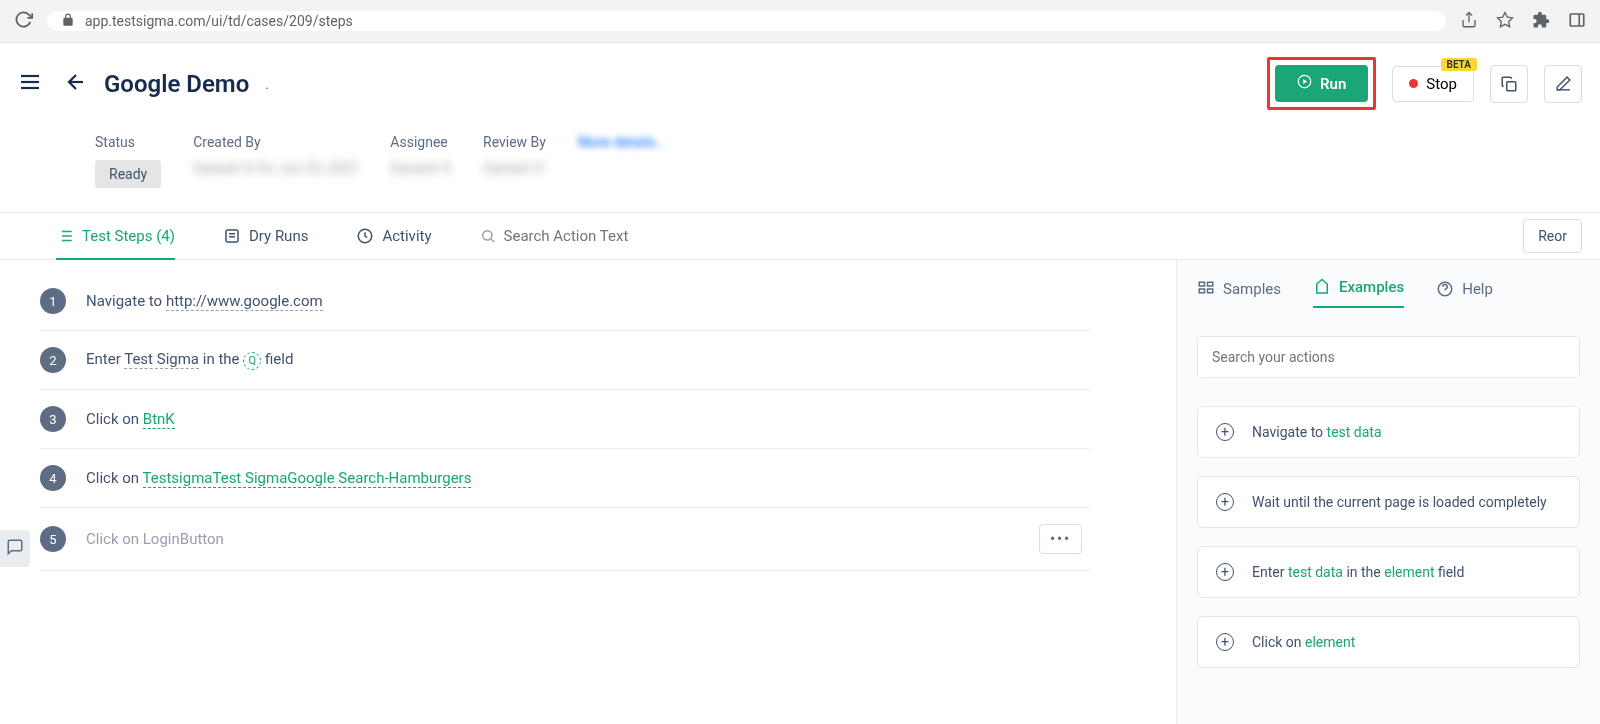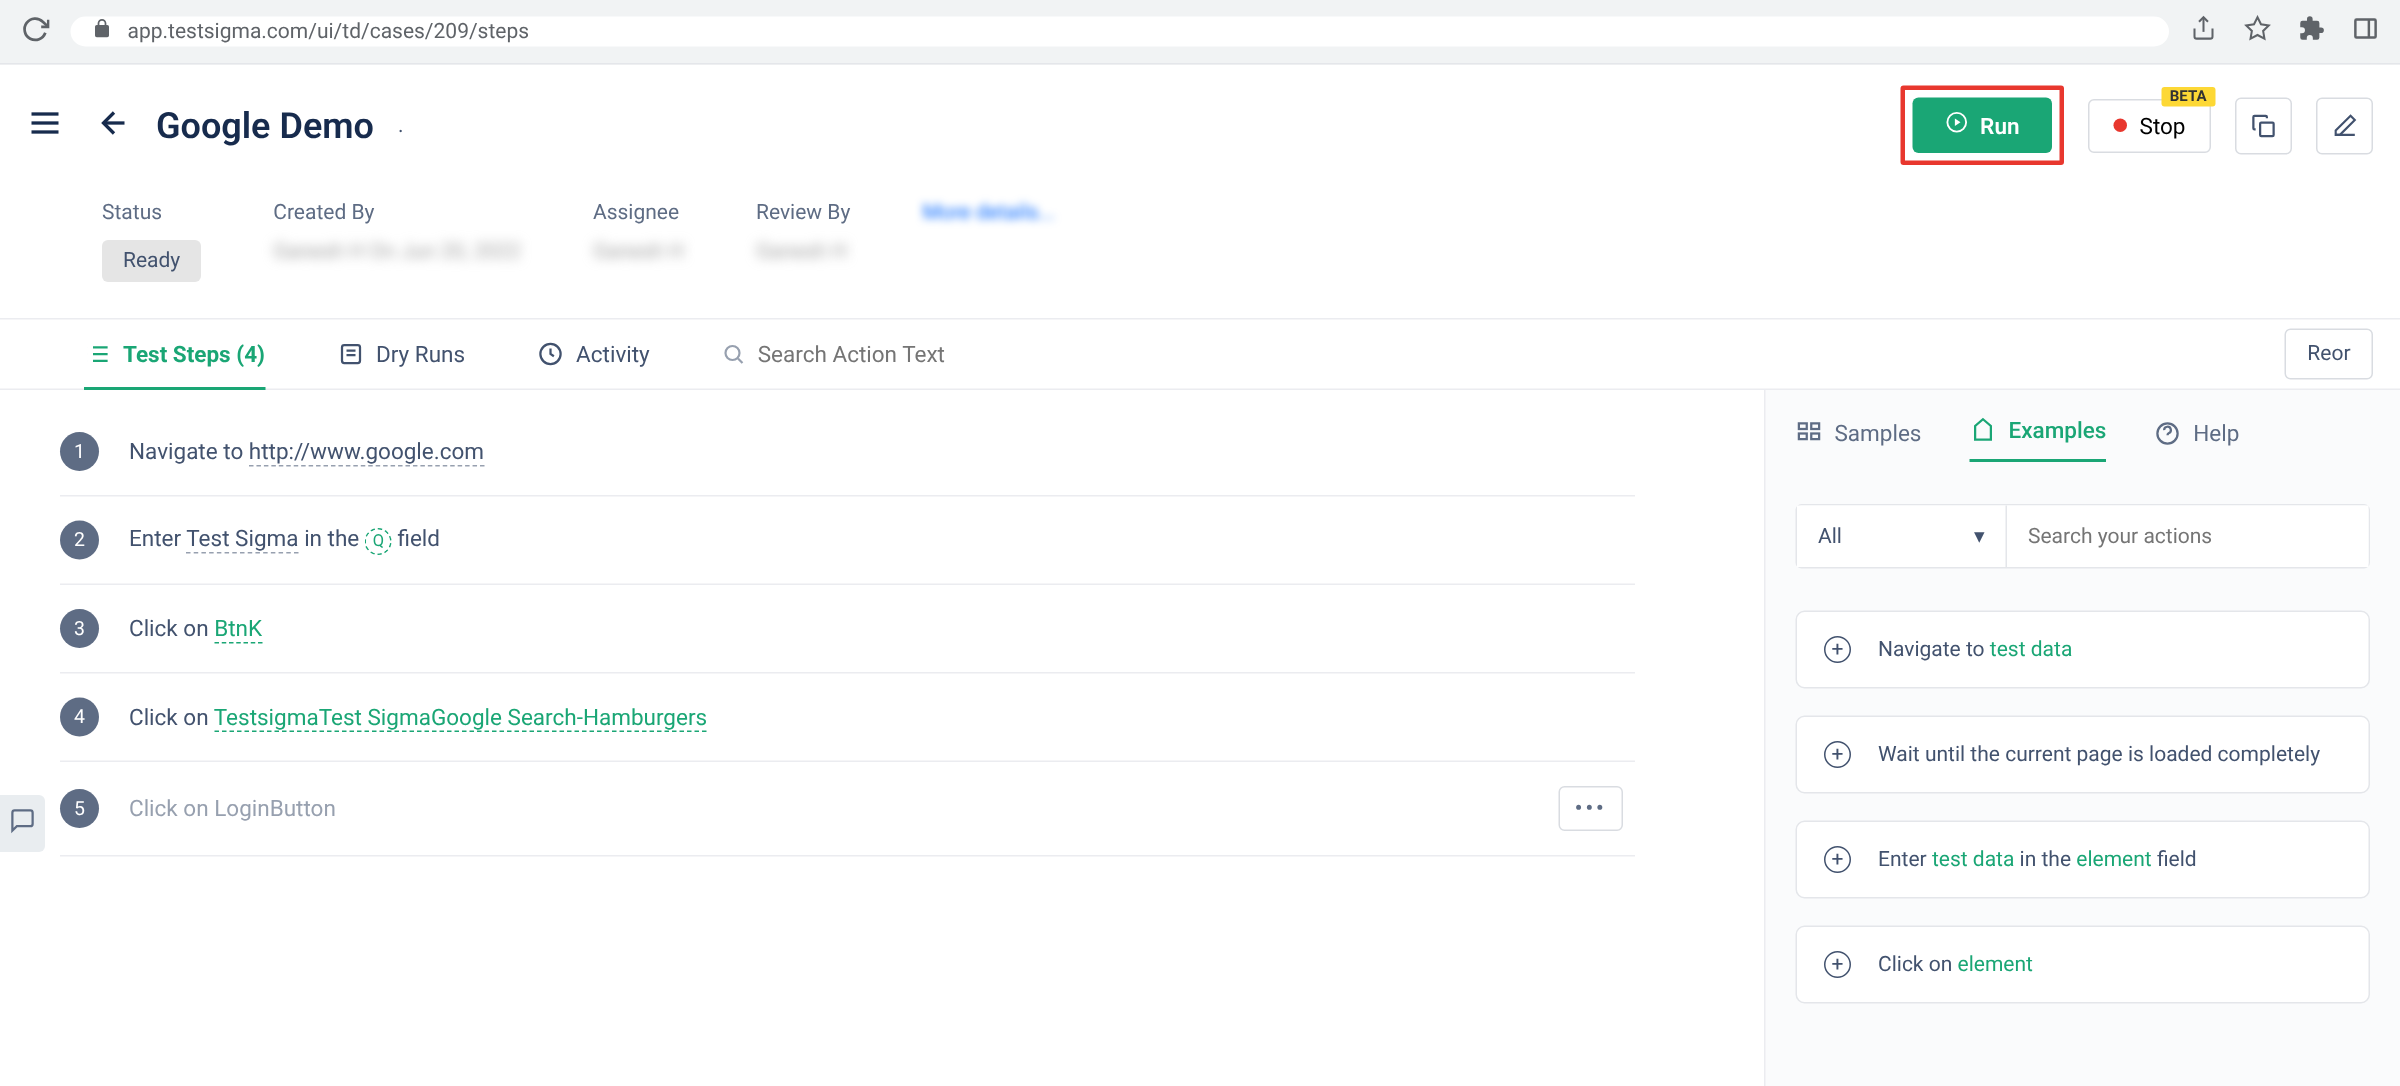--- a/index.html
+++ b/index.html
@@ -19,32 +19,32 @@
     .page-title { font-size: 24px; font-weight: 600; color: #172b4d; }
     .head-actions { margin-left: auto; display: flex; gap: 16px; align-items: center; }
     .run-btn { background: #1aa675; color: #fff; border: none; padding: 9px 22px; border-radius: 4px; font-size: 15px; font-weight: 600; display: flex; align-items: center; gap: 8px; cursor: pointer; }
     .run-highlight { border: 3px solid #e8372e; padding: 5px; border-radius: 2px; }
     .stop-btn { background: #fff; border: 1px solid #d9dce1; padding: 8px 16px; border-radius: 4px; font-size: 15px; display: flex; align-items: center; gap: 8px; cursor: pointer; position: relative; }
     .red-dot { width: 9px; height: 9px; border-radius: 50%; background: #e8372e; }
     .beta-badge { position: absolute; top: -9px; right: -4px; background: #fdd835; color: #333; font-size: 10px; padding: 1px 6px; font-weight: 700; border-radius: 2px; }
     .sq-btn { background: #fff; border: 1px solid #d9dce1; width: 38px; height: 38px; border-radius: 4px; display: flex; align-items: center; justify-content: center; cursor: pointer; }
 
     
-    .meta-row { padding: 24px 18px 24px 68px; display: flex; gap: 48px; align-items: flex-start; }
+    .meta-row { padding: 24px 18px 24px 95px; display: flex; gap: 32px; align-items: flex-start; }
     .meta-block { display: flex; flex-direction: column; gap: 10px; }
     .meta-label { font-size: 14px; color: #5e6c84; }
     .meta-value { font-size: 14px; color: #42526e; }
     .status-chip { background: #e5e5e5; padding: 6px 14px; border-radius: 4px; font-size: 14px; color: #42526e; display: inline-block; }
     .blurred { filter: blur(4px); color: #a0a0a0; }
     .more-link { color: #0065ff; font-size: 14px; cursor: pointer; filter: blur(3px); }
 
     
     .tab-bar { display: flex; align-items: center; padding: 0 18px 0 56px; border-top: 1px solid #ebecf0; border-bottom: 1px solid #ebecf0; gap: 48px; height: 48px; }
     .tab { display: flex; align-items: center; gap: 8px; font-size: 15px; color: #42526e; cursor: pointer; height: 100%; position: relative; }
-    .tab.active { color: #1aa675; font-weight: 700; justify-content: flex-end; }
+    .tab.active { color: #1aa675; font-weight: 400; justify-content: flex-end; }
     .tab.active::after { content: ""; position: absolute; bottom: -1px; left: 0; right: 0; height: 2px; background: #1aa675; }
     .search-wrap { display: flex; align-items: center; gap: 8px; color: #97a0af; flex: 1; }
     .search-input { border: none; outline: none; font-size: 15px; color: #42526e; background: transparent; }
     .reorder-btn { border: 1px solid #d9dce1; padding: 8px 14px; border-radius: 4px; font-size: 14px; background: #fff; color: #42526e; cursor: pointer; margin-left: auto; }
 
     
     .main { display: flex; }
     .steps-col { flex: 1; padding: 12px 0 0 40px; }
     .side-panel { width: 424px; background: #fafbfc; padding: 18px 20px; border-left: 1px solid #ebecf0; min-height: 500px; }
 
@@ -260,24 +260,20 @@
         <svg width="18" height="18" viewBox="0 0 24 24" fill="none" stroke="currentColor" stroke-width="2">
             <circle cx="12" cy="12" r="9"></circle>
             <path d="M9 9a3 3 0 1 1 4 2.8c-.7.4-1 1-1 1.7"></path>
             <line x1="12" y1="17" x2="12" y2="17.01"></line>
           </svg>
         <span>Help</span>
       </div>
     </div>
 
     <div class="side-filter-row">
-      <div class="side-select">
-        <span>All</span>
-        <span>▾</span>
-      </div>
       <input class="side-search" placeholder="Search your actions" style="">
     </div>
 
     <div id="examples-list">
         <div class="example-card">
           <div class="plus-circle">+</div>
           <div class="ex-text">Navigate to <span class="token-green">test data</span></div>
         </div>
         <div class="example-card">
           <div class="plus-circle">+</div>

